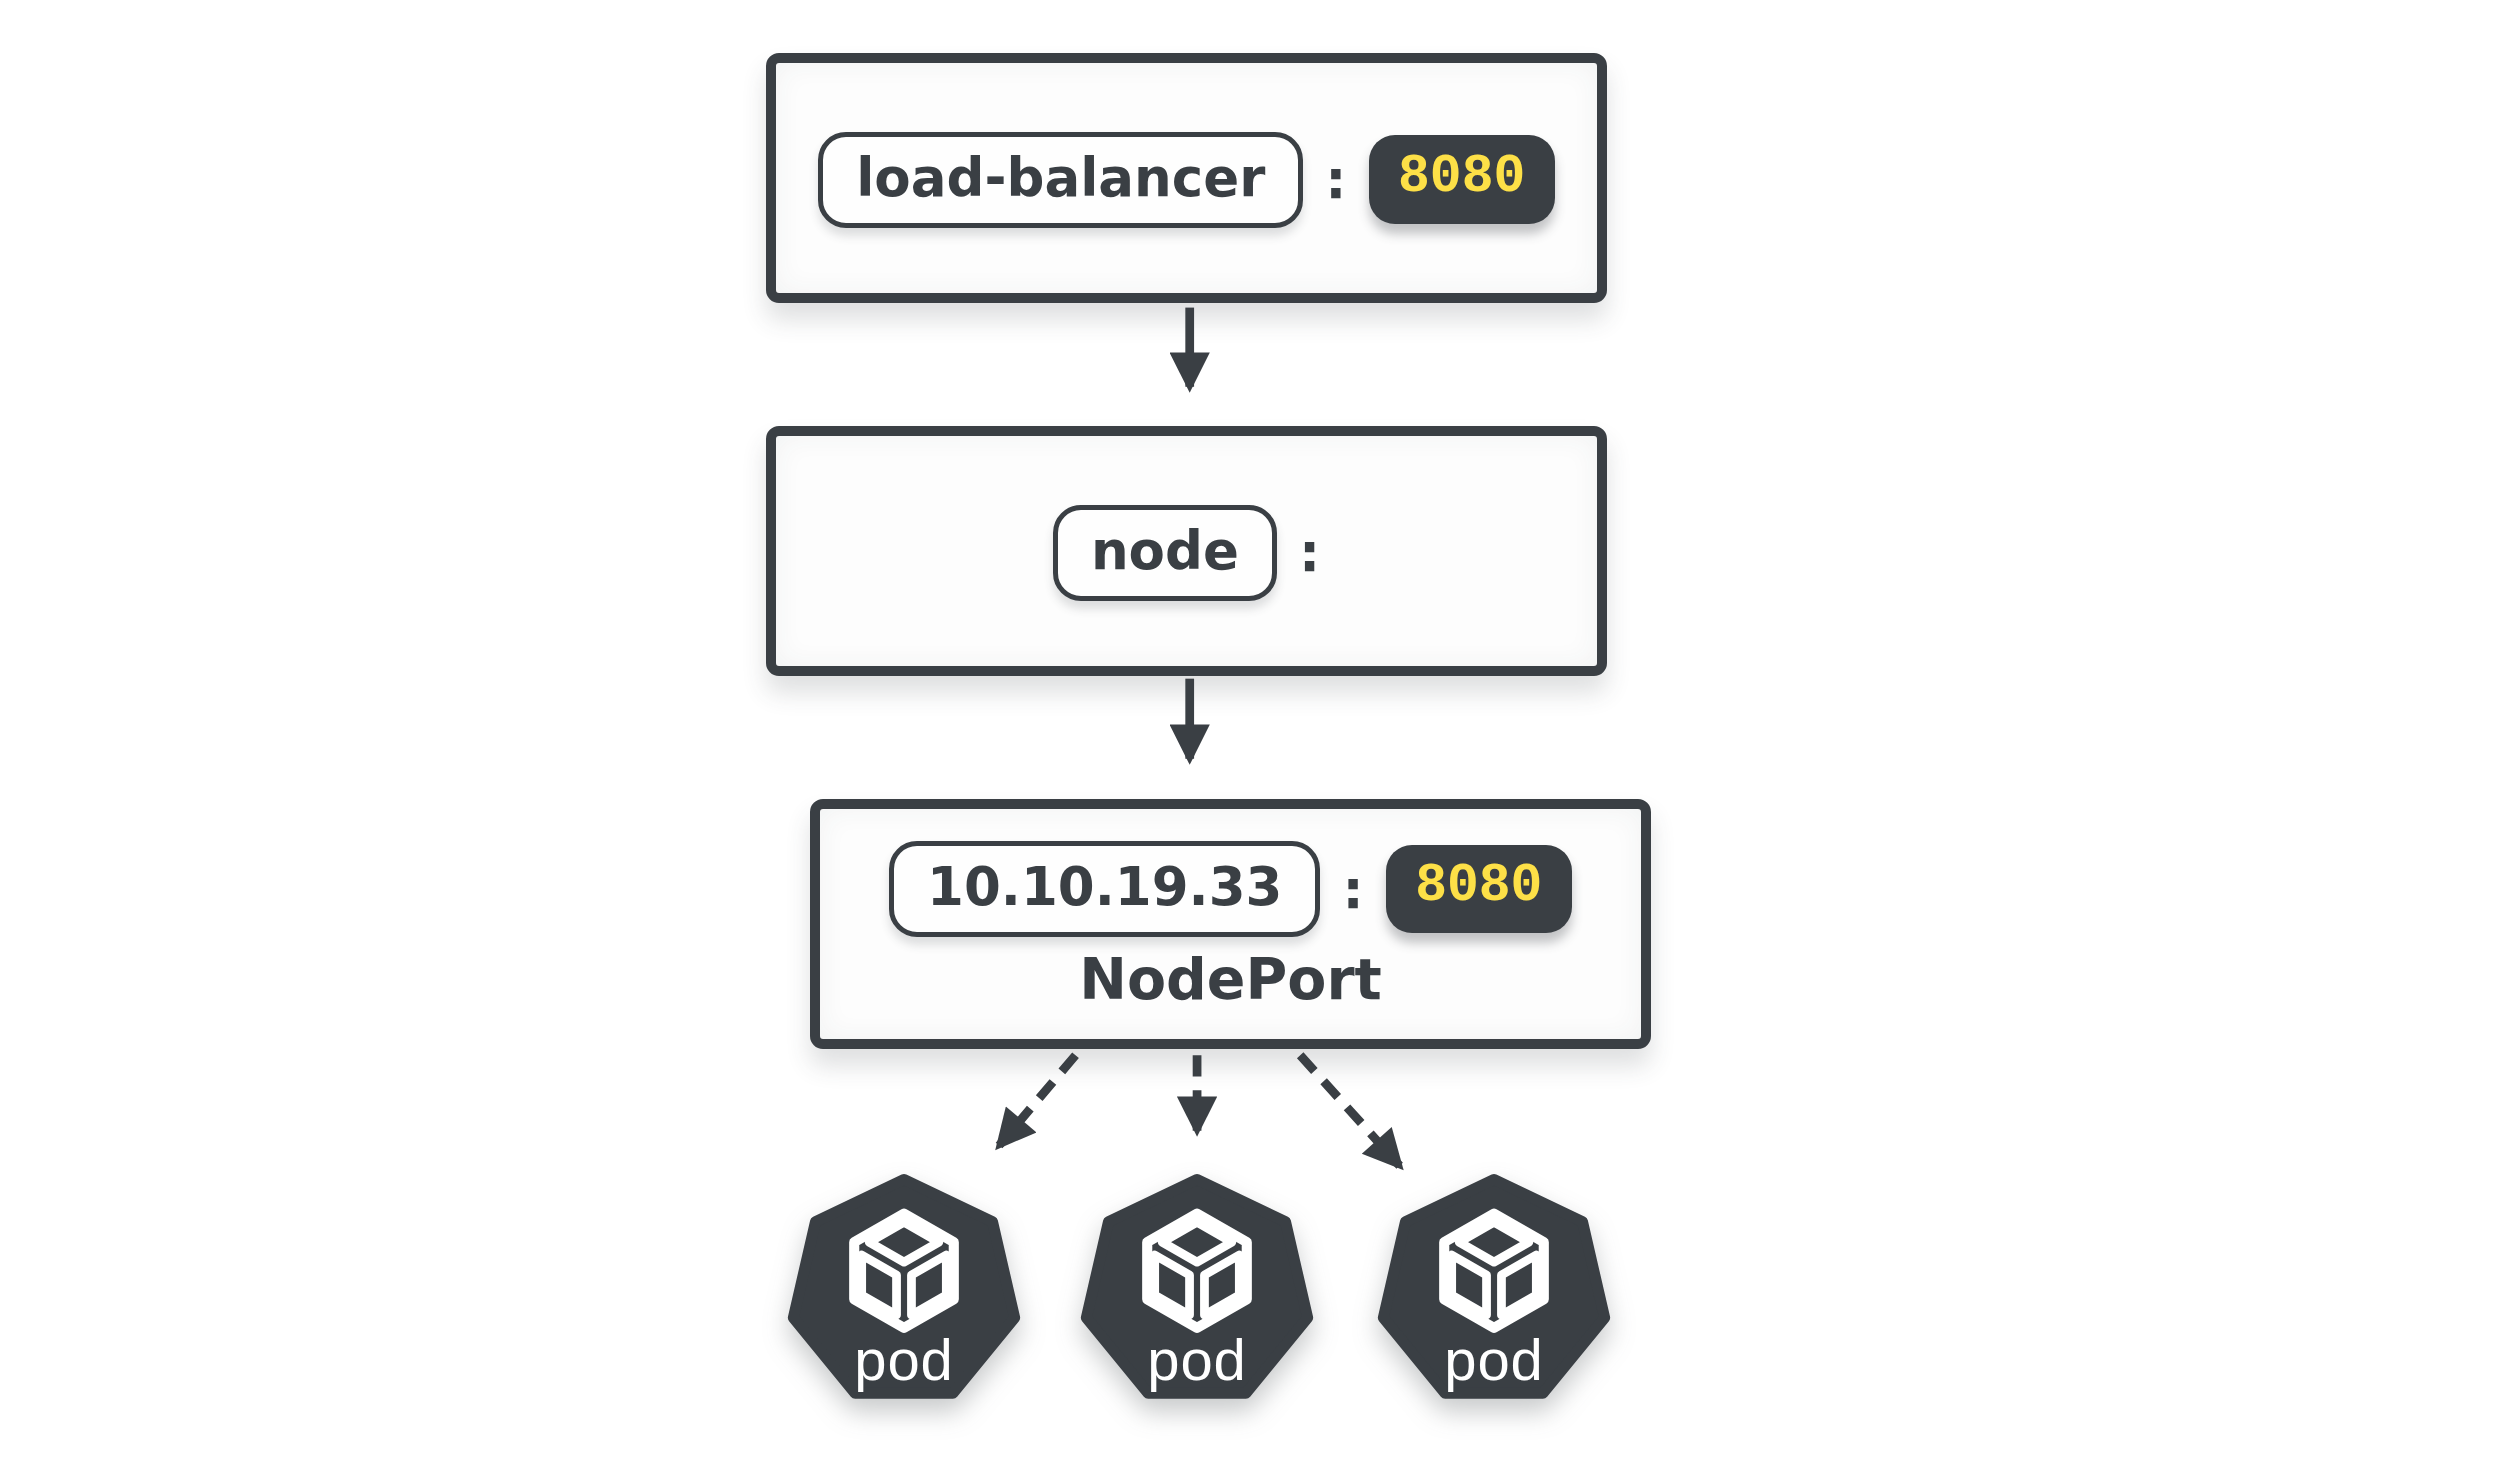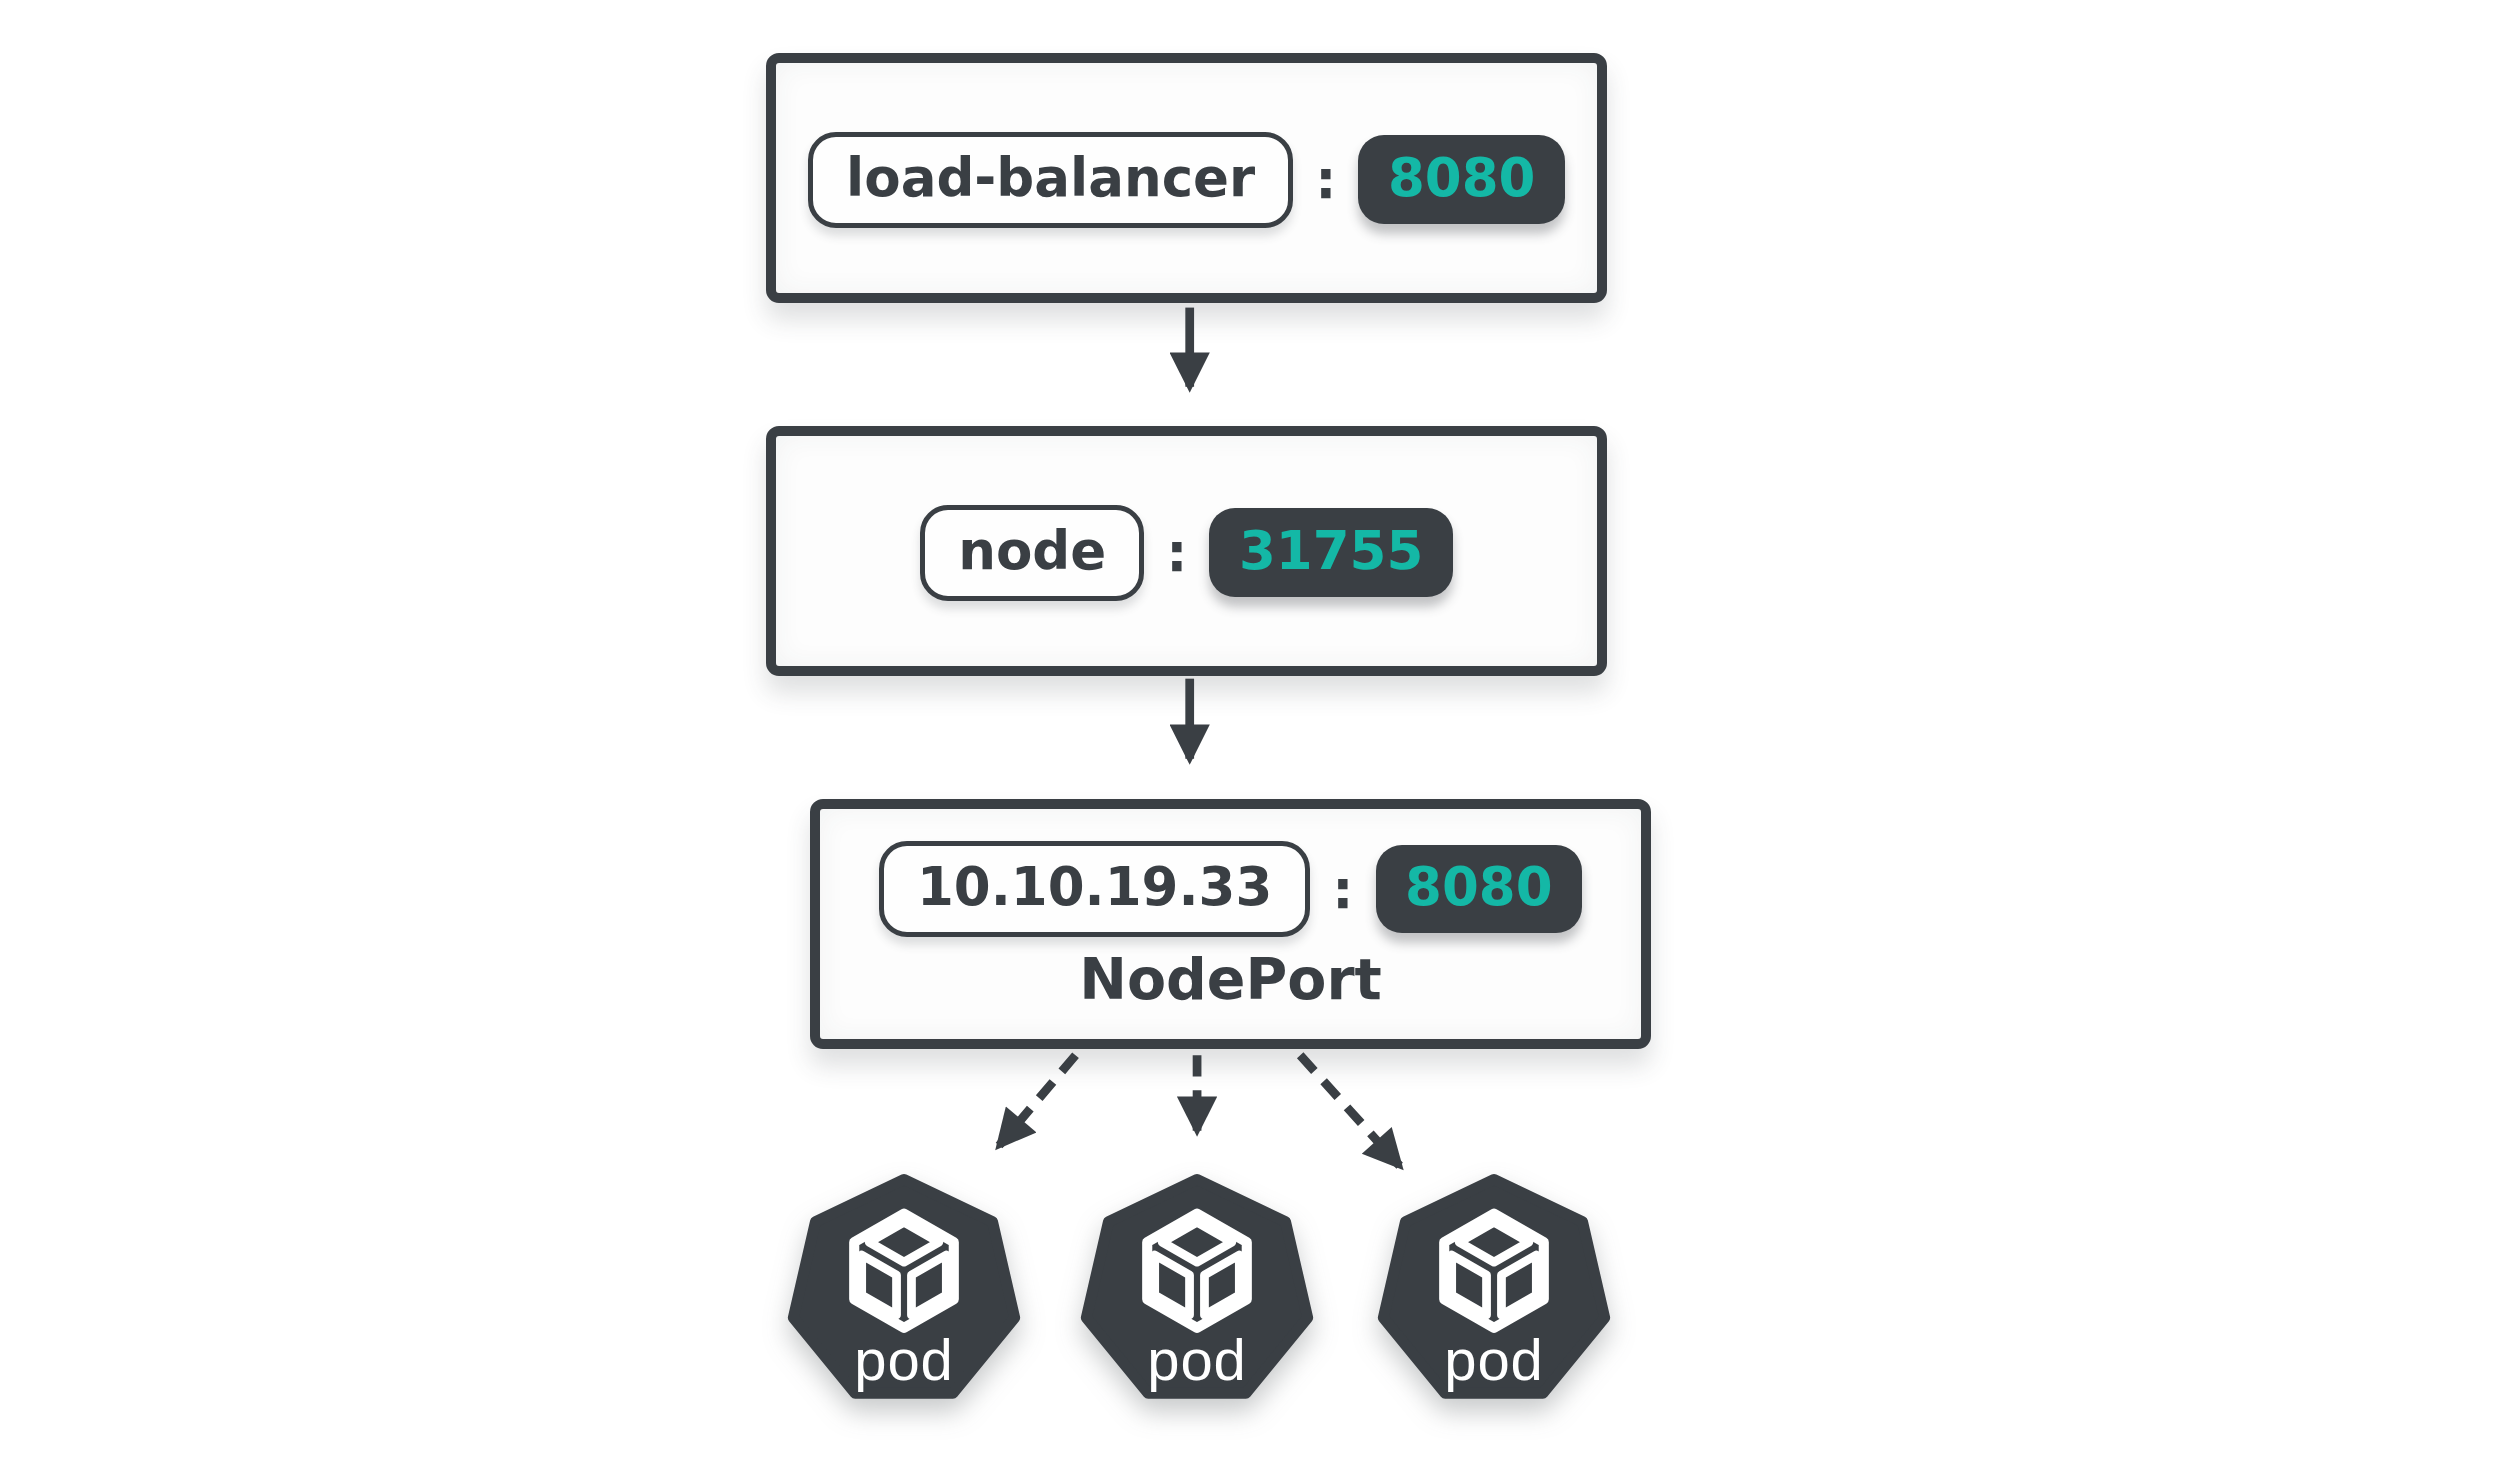--- a/index.html
+++ b/index.html
@@ -40,23 +40,24 @@
     padding:11px 33px 14.7px;
     font-size:53px;font-weight:bold;color:var(--ink);
     box-shadow:0 7.4px 9.2px rgba(58,63,68,.16);
     line-height:1.15;
   }
   .colon{font-size:53px;font-weight:bold;color:var(--ink);line-height:1;}
   .badge{
     background:var(--ink);
     border-radius:26px;
     padding:14.7px 29.5px 18.4px;
-    font-size:53px;font-weight:bold;color:#14b8a6;
+    font-size:53px;font-weight:bold;color:#fde047;
     box-shadow:0 9.2px 11px rgba(58,63,68,.30);
     line-height:1.05;
+    font-family:Liberation Mono, monospace;
   }
   .svc-label{
     font-size:57px;font-weight:bold;color:var(--ink);
     line-height:1.1;
   }
   
   .arrows{position:absolute;left:0;top:0;pointer-events:none;}
   .ink-stroke{stroke:var(--ink);fill:none;}
   .ink-fill{fill:var(--ink);}
   .solid-line{stroke-width:9.5;}
@@ -87,21 +88,20 @@
       <span class="pill">load-balancer</span>
       <span class="colon">:</span>
       <span class="badge">8080</span>
     </div>
   </div>
 
   <div class="svc-box pos-1">
     <div class="endpoint">
       <span class="pill">node</span>
       <span class="colon">:</span>
-      <span class="badge">31755</span>
     </div>
   </div>
 
   <div class="svc-box pos-2">
     <div class="endpoint">
       <span class="pill">10.10.19.33</span>
       <span class="colon">:</span>
       <span class="badge">8080</span>
     </div>
     <div class="svc-label">NodePort</div>

